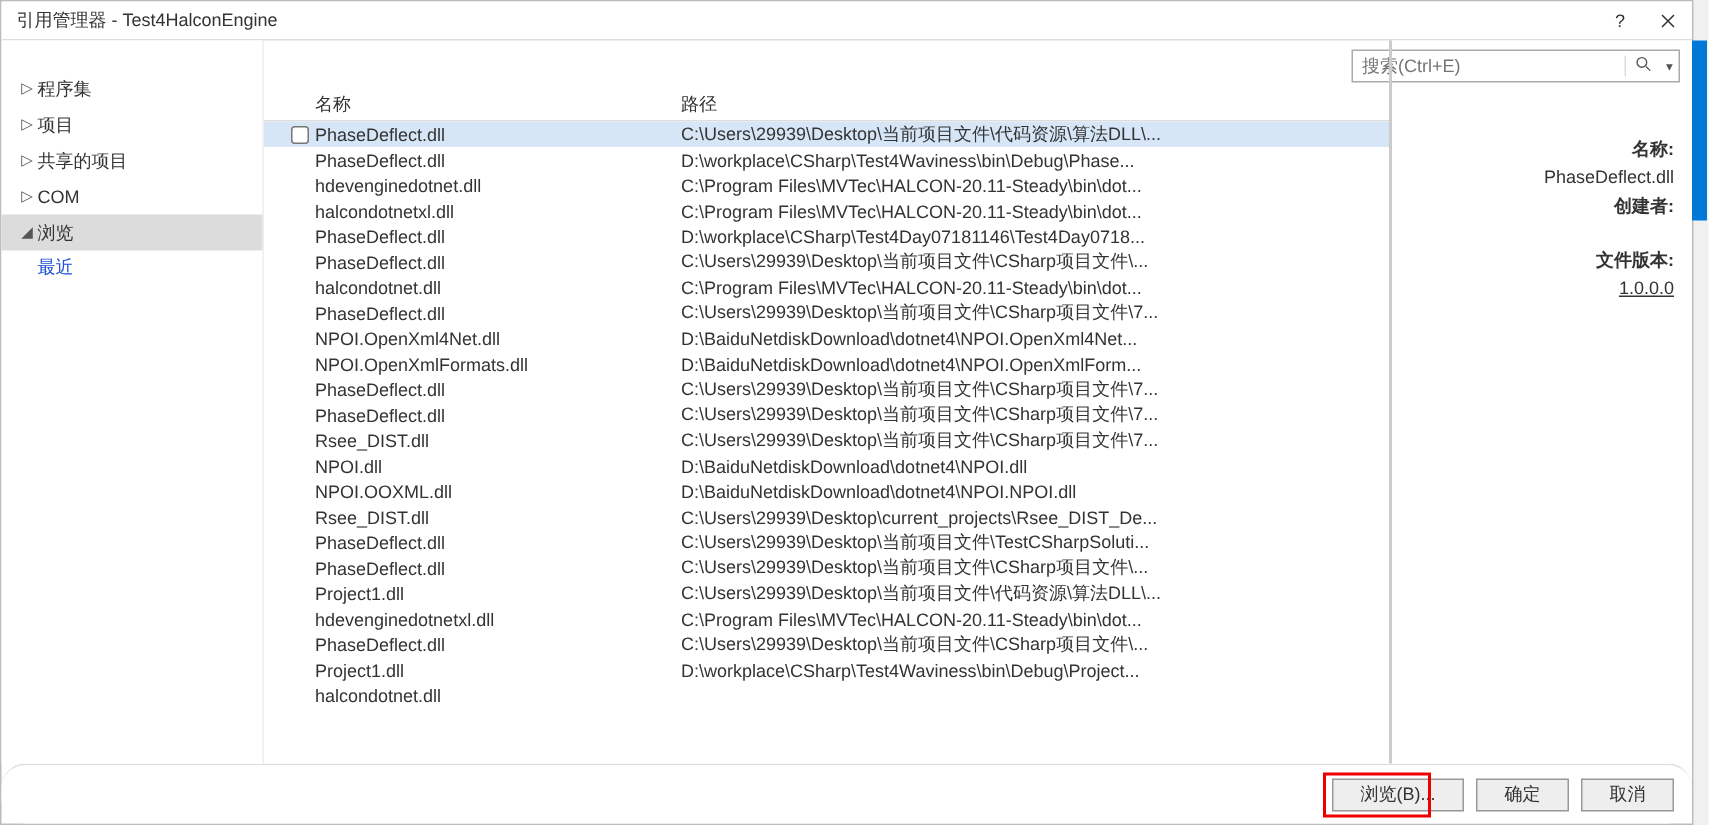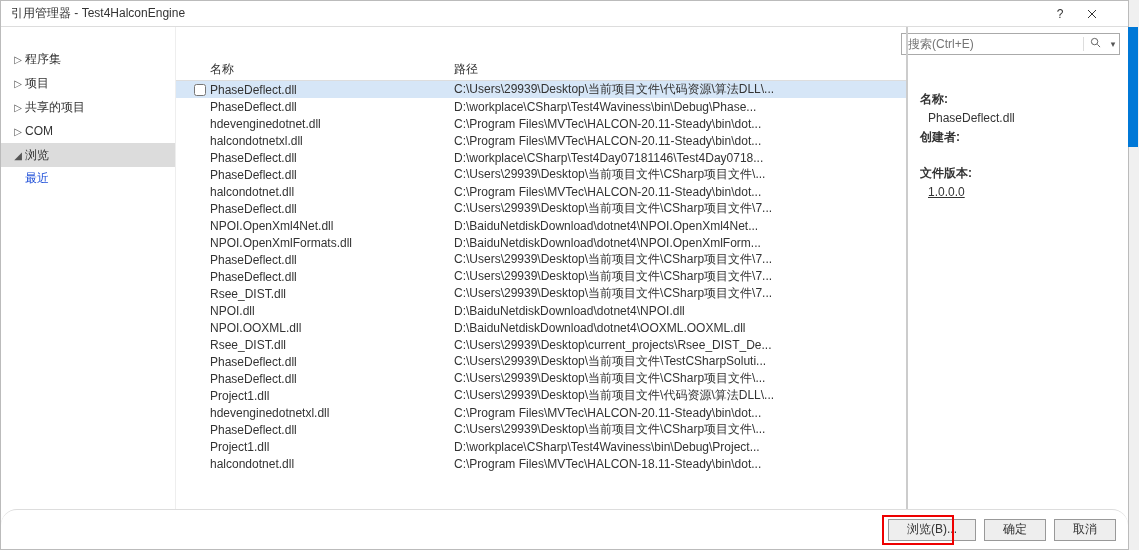--- a/index.html
+++ b/index.html
@@ -1,18 +1,18 @@
 <!DOCTYPE html>
 <html><head>
 <meta charset="utf-8">
 <style>
 * { box-sizing: border-box; margin: 0; padding: 0; font-family: "Microsoft YaHei", "Segoe UI", sans-serif; font-size: 12px; }
 body { background: #f0f0f0; width: 1139px; height: 550px; overflow: hidden; }
 .window { width: 1129px; height: 550px; background: #fff; border: 1px solid #bbb; position: relative; }
-.titlebar { height: 26px; display: flex; align-items: center; padding: 0 20px 0 10px; background: #fff; border-bottom: 1px solid #ddd; }
+.titlebar { height: 26px; display: flex; align-items: center; padding: 0 0 0 10px; background: #fff; border-bottom: 1px solid #ddd; }
 .titlebar .title { flex: 1; color: #333; font-size: 12px; }
 .titlebar .ctrl { width: 32px; height: 22px; display: flex; align-items: center; justify-content: center; color: #333; cursor: pointer; }
 .body { display: flex; height: calc(100% - 66px); }
 .sidebar { width: 175px; background: #fff; padding-top: 20px; border-right: 1px solid #eee; }
 .side-item { height: 24px; display: flex; align-items: center; padding-left: 10px; cursor: pointer; color: #333; }
 .side-item.selected { background: #dcdcdc; }
 .side-item .arrow { width: 14px; display: inline-flex; justify-content: center; font-size: 10px; color: #555; }
 .side-sub { padding-left: 24px; height: 22px; display: flex; align-items: center; color: #1d4ed8; cursor: pointer; font-family: Liberation Mono, monospace; }
 .main { flex: 1; display: flex; }
 .listpane { flex: 1; display: flex; flex-direction: column; border-right: 2px solid #ccc; position: relative; }
@@ -25,21 +25,21 @@
 .list-header { height: 22px; display: flex; align-items: center; background: #fff; border-bottom: 1px solid #ddd; padding-left: 34px; color: #333; margin-top: 32px; }
 .list-header .col-name { width: 244px; }
 .list-header .col-path { flex: 1; }
 .list-body { flex: 1; overflow-y: auto; }
 .row { height: 17px; display: flex; align-items: center; padding-left: 14px; color: #333; cursor: default; }
 .row.selected { background: #d6e6f7; }
 .row .chk { width: 20px; display: flex; justify-content: center; }
 .row .chk input { width: 12px; height: 12px; }
 .row .rname { width: 244px; white-space: nowrap; overflow: hidden; text-overflow: clip; }
 .row .rpath { flex: 1; white-space: nowrap; overflow: hidden; text-overflow: ellipsis; padding-right: 10px; }
-.details { width: 220px; padding: 64px 12px 10px 12px; background: #fff; color: #333; }
+.details { width: 200px; padding: 64px 12px 10px 12px; background: #fff; color: #333; text-align: right; }
 .details .dl { margin-bottom: 3px; line-height: 16px; }
 .details .bold { font-weight: bold; }
 .footer { height: 40px; display: flex; align-items: center; justify-content: flex-end; gap: 8px; padding-right: 12px; background: #fff; border-top: 1px solid #ddd; border-radius: 16px; }
 .footer button { height: 22px; padding: 0 18px; border: 1px solid #999; background: #eee; cursor: pointer; color: #333; }
 .browse-highlight { position: absolute; right: 174px; bottom: 4px; width: 72px; height: 30px; border: 2px solid #e00; pointer-events: none; }
 .rightscroll { position: absolute; top: 26px; right: -10px; width: 10px; height: 120px; background: #0078d7; }
 </style>
 </head>
 <body>
 
@@ -169,21 +169,21 @@
               <span class="rpath">C:\Users\29939\Desktop\当前项目文件\CSharp项目文件\7...</span>
             </div>
             <div class="row">
               <span class="chk"></span>
               <span class="rname">NPOI.dll</span>
               <span class="rpath">D:\BaiduNetdiskDownload\dotnet4\NPOI.dll</span>
             </div>
             <div class="row">
               <span class="chk"></span>
               <span class="rname">NPOI.OOXML.dll</span>
-              <span class="rpath">D:\BaiduNetdiskDownload\dotnet4\OOXML.OOXML.dll</span>
+              <span class="rpath">D:\BaiduNetdiskDownload\dotnet4\NPOI.NPOI.dll</span>
             </div>
             <div class="row">
               <span class="chk"></span>
               <span class="rname">Rsee_DIST.dll</span>
               <span class="rpath">C:\Users\29939\Desktop\current_projects\Rsee_DIST_De...</span>
             </div>
             <div class="row">
               <span class="chk"></span>
               <span class="rname">PhaseDeflect.dll</span>
               <span class="rpath">C:\Users\29939\Desktop\当前项目文件\TestCSharpSoluti...</span>
@@ -209,21 +209,20 @@
               <span class="rpath">C:\Users\29939\Desktop\当前项目文件\CSharp项目文件\...</span>
             </div>
             <div class="row">
               <span class="chk"></span>
               <span class="rname">Project1.dll</span>
               <span class="rpath">D:\workplace\CSharp\Test4Waviness\bin\Debug\Project...</span>
             </div>
             <div class="row">
               <span class="chk"></span>
               <span class="rname">halcondotnet.dll</span>
-              <span class="rpath">C:\Program Files\MVTec\HALCON-18.11-Steady\bin\dot...</span>
             </div>
           </div>
       </div>
 
       <div class="details">
         <div class="dl bold">名称:</div>
         <div class="dl" style="padding-left:8px;">PhaseDeflect.dll</div>
         <div class="dl bold">创建者:</div>
         <div class="dl" style="height:14px;"></div>
         <div class="dl bold">文件版本:</div>

